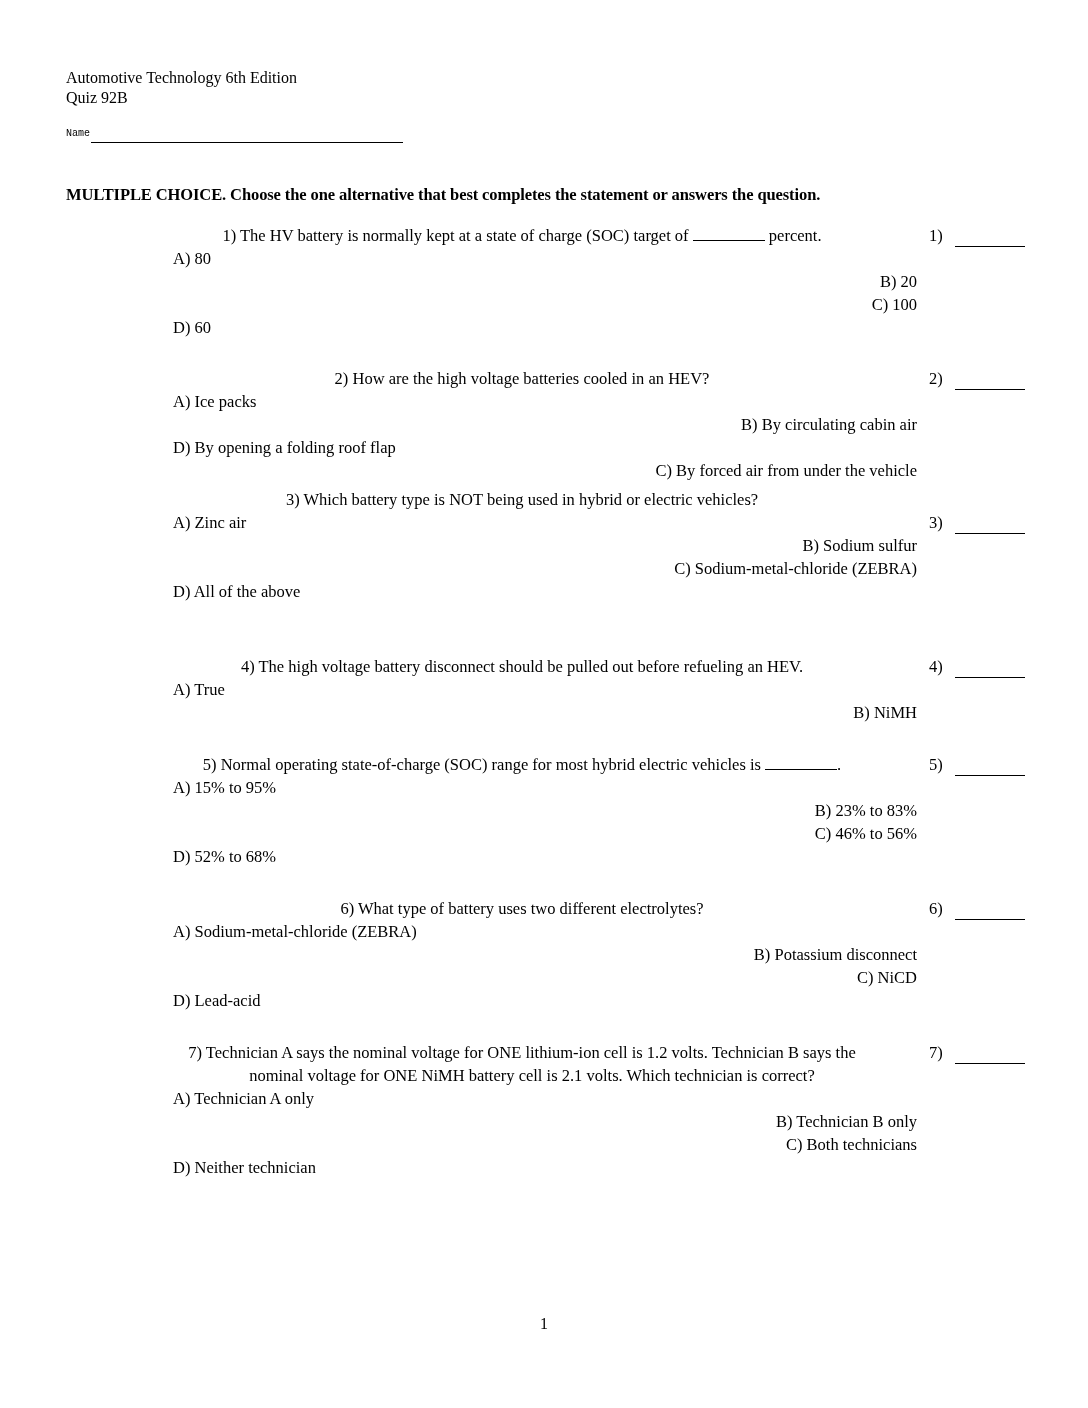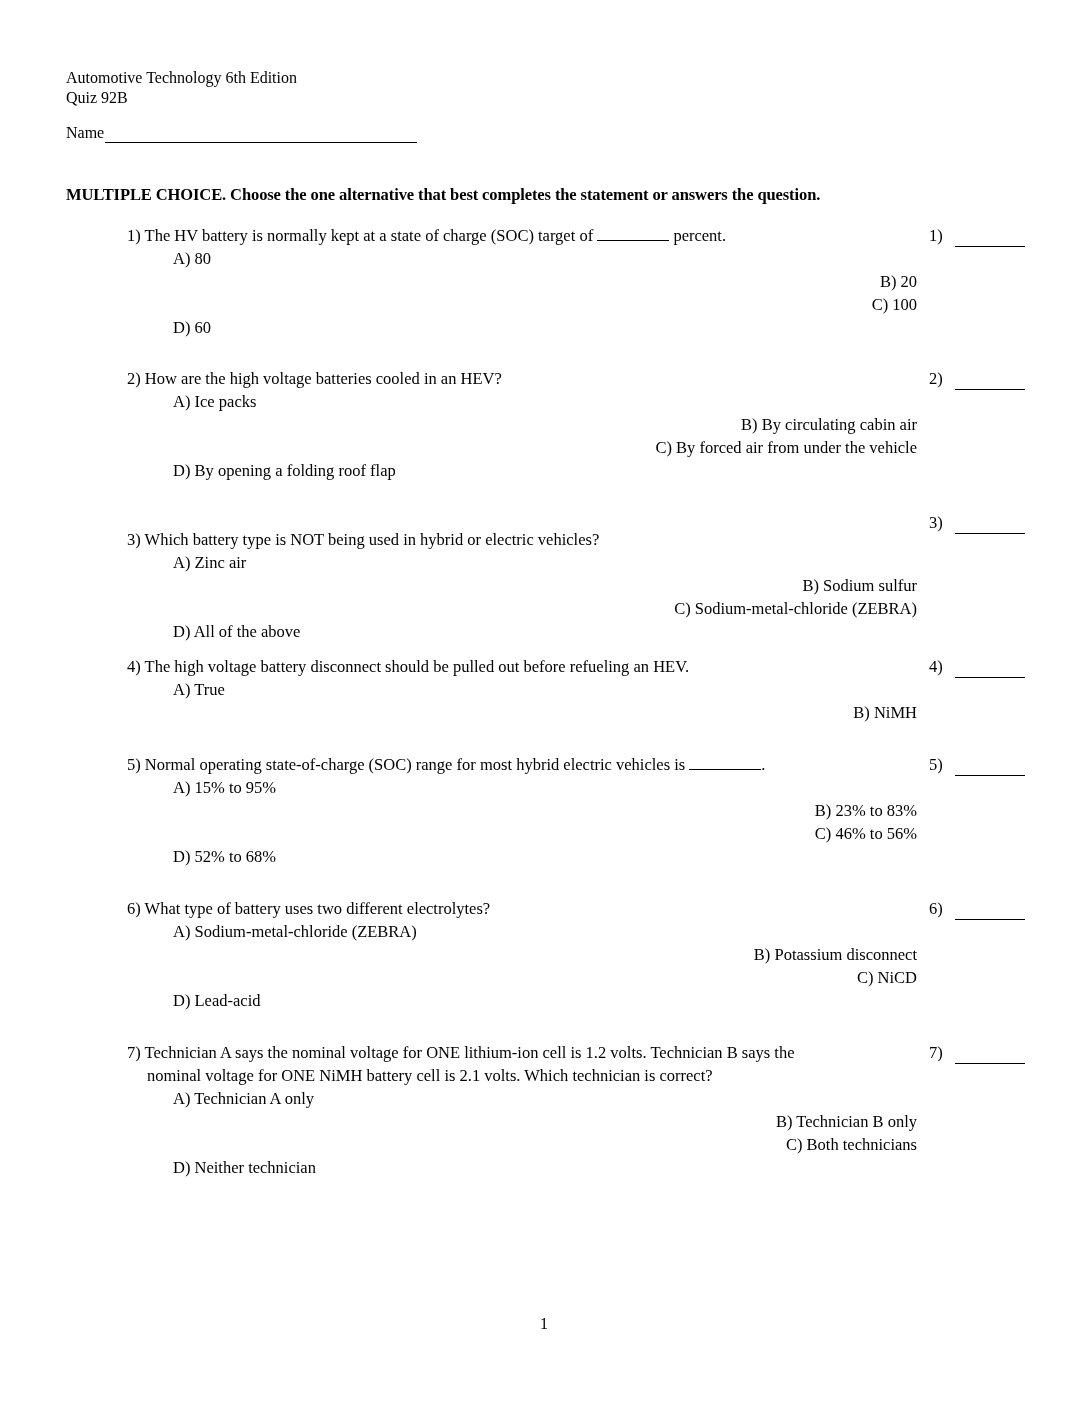--- a/index.html
+++ b/index.html
@@ -1,23 +1,23 @@
 <!DOCTYPE html>
 <html><head>
 <meta charset="utf-8">
 <style>
   html, body { margin: 0; padding: 0; background: #ffffff; }
   body { width: 1088px; height: 1408px; position: relative; overflow: hidden;
          font-family: "Liberation Serif", "DejaVu Serif", serif; color: #000; }
   .hdr { position: absolute; left: 66px; font-size: 16px; line-height: 20px; }
-  .name-row { position: absolute; left: 66px; top: 124px; font-size: 16px; display: flex; align-items: flex-start; }
+  .name-row { position: absolute; left: 66px; top: 124px; font-size: 10px; display: flex; align-items: center; font-family: Liberation Mono, monospace; }
   .name-line { display: inline-block; width: 312px; border-bottom: 1.3px solid #000; height: 18px; margin-left: 1px; }
   .instructions { position: absolute; left: 66px; top: 185px; font-size: 16.5px; font-weight: bold; letter-spacing: -0.1px; }
   .q { position: absolute; left: 127px; width: 790px; font-size: 16.5px; line-height: 23px; }
-  .q-text { display: block; padding-left: 0; }
+  .q-text { display: block; padding-left: 0; text-align: center; }
   .q-text .cont { display: block; padding-left: 20px; }
   .opt { display: block; padding-left: 46px; }
   .opt.shift { padding-left: 49px; text-align: right; }
   .blank { display: inline-block; width: 72px; border-bottom: 1.2px solid #000; height: 15px; vertical-align: baseline; }
   .ans { position: absolute; left: 929px; font-size: 16.5px; line-height: 23px; display: flex; align-items: flex-end; }
   .ans-num { width: 26px; }
   .ans-line { display: inline-block; width: 70px; border-bottom: 1.5px solid #000; height: 14px; }
   .page-num { position: absolute; left: 540px; top: 1315px; font-size: 16px; }
 </style>
 </head>
@@ -42,29 +42,29 @@
 </div>
 <div class="ans" style="top:224px">
   <span class="ans-num">1)</span>
     <span class="ans-line"></span>
 </div>
 
 <div class="q" style="top:367px">
   <span class="q-text">2) How are the high voltage batteries cooled in an HEV?</span>
   <span class="opt">A) Ice packs</span>
   <span class="opt shift">B) By circulating cabin air</span>
+  <span class="opt">D) By opening a folding roof flap</span>
   <span class="opt shift">C) By forced air from under the vehicle</span>
-  <span class="opt">D) By opening a folding roof flap</span>
 </div>
 <div class="ans" style="top:367px">
   <span class="ans-num">2)</span>
     <span class="ans-line"></span>
 </div>
 
-<div class="q" style="top:528px">
+<div class="q" style="top:488px">
   <span class="q-text">3) Which battery type is NOT being used in hybrid or electric vehicles?</span>
   <span class="opt">A) Zinc air</span>
   <span class="opt shift">B) Sodium sulfur</span>
   <span class="opt shift">C) Sodium-metal-chloride (ZEBRA)</span>
   <span class="opt">D) All of the above</span>
 </div>
 <div class="ans" style="top:511px">
   <span class="ans-num">3)</span>
     <span class="ans-line"></span>
 </div>

